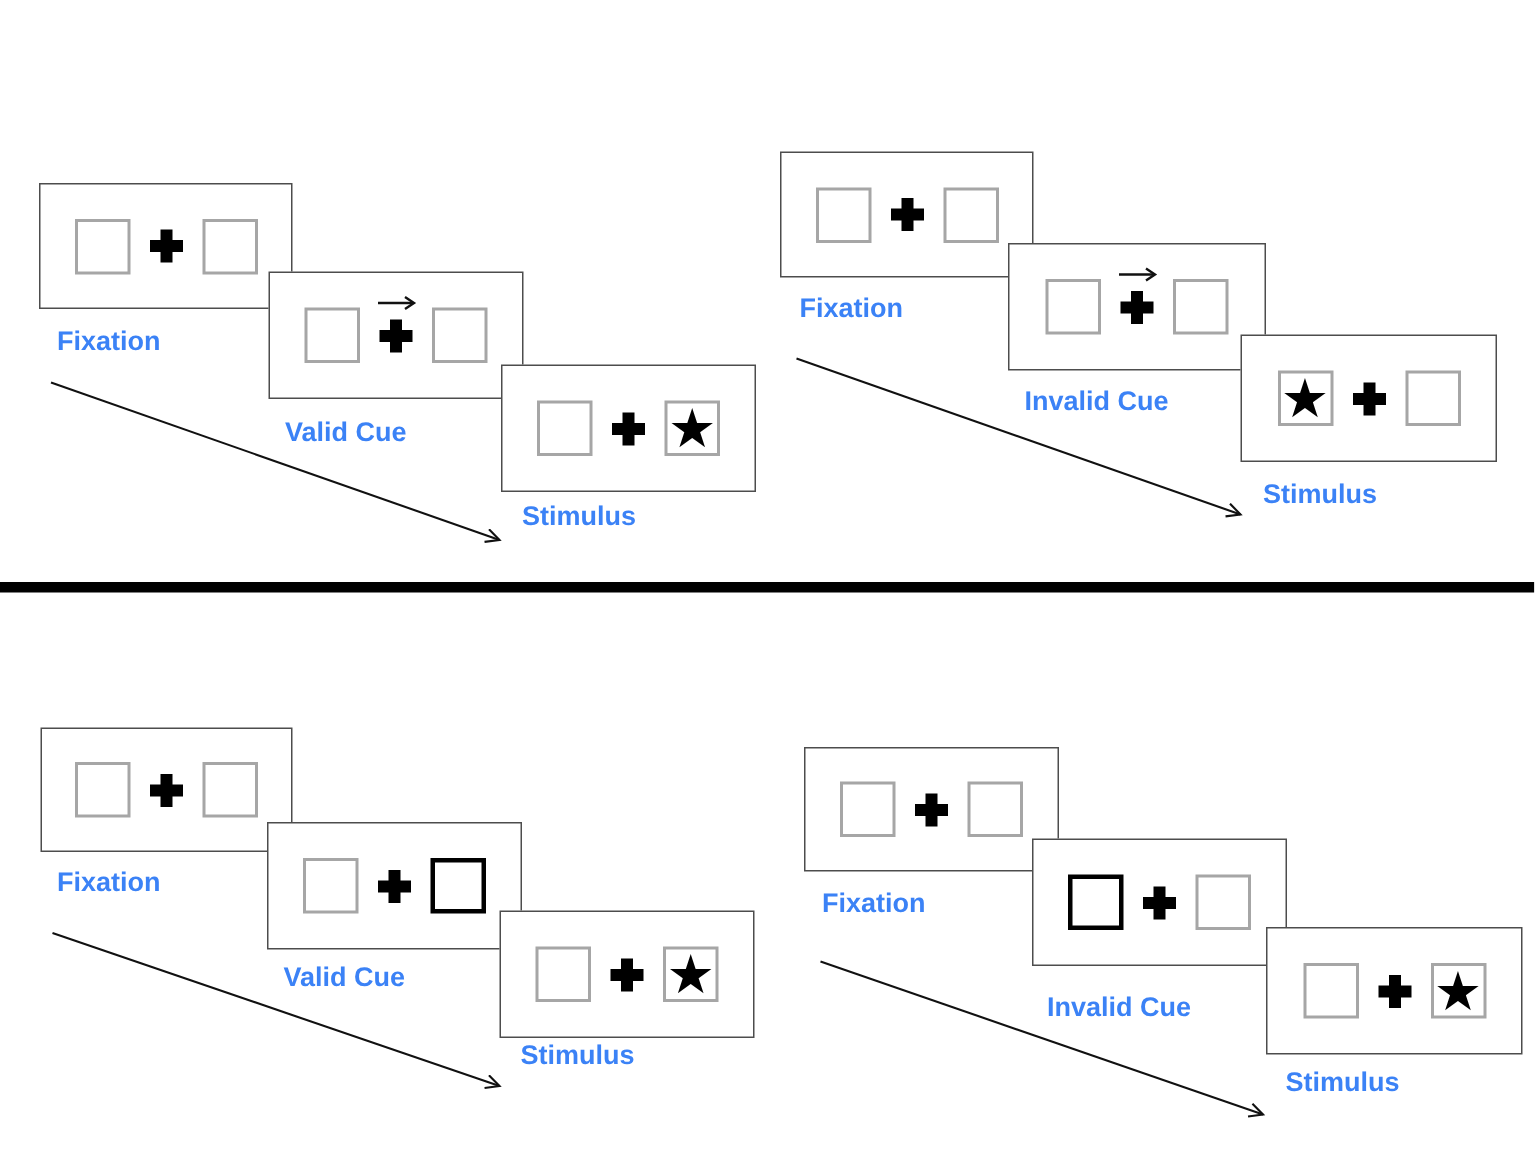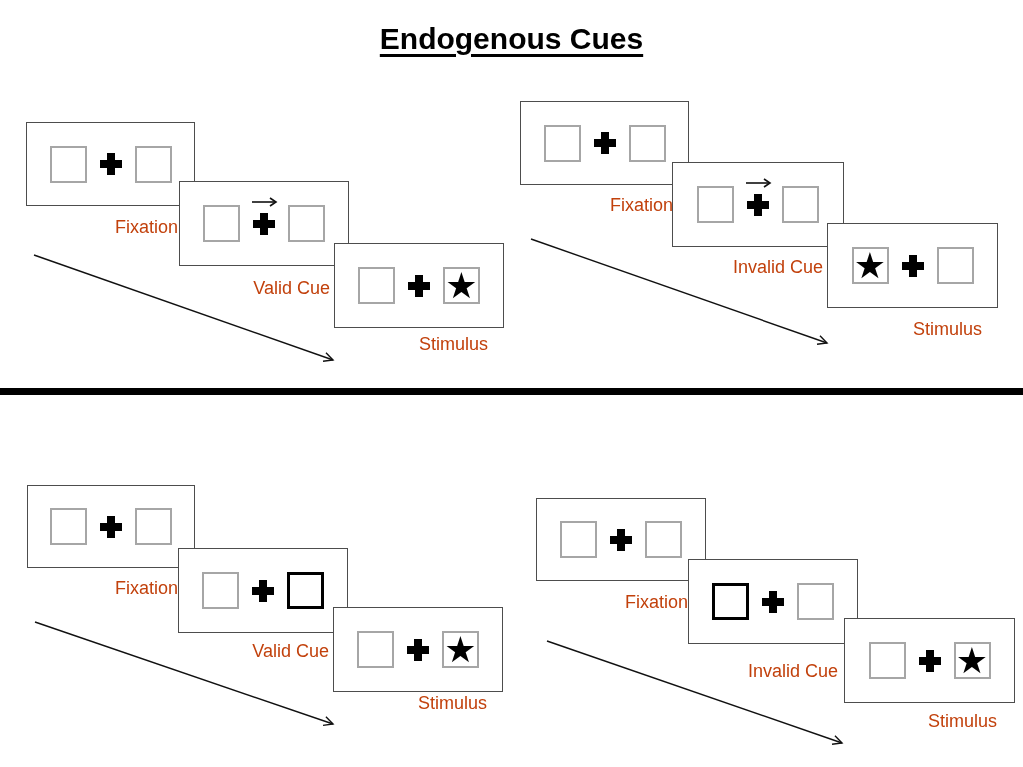--- a/index.html
+++ b/index.html
@@ -25,22 +25,22 @@
     display:flex;align-items:center;justify-content:center;flex:0 0 auto;
   }
   .sq.thick{border:3.5px solid #000;}
   .star{font-size:36px;line-height:30px;color:#000;}
   .pw{position:relative;width:22px;height:22px;flex:0 0 auto;}
   .plus{position:absolute;left:0;top:0;width:22px;height:22px;}
   .plus::before{content:"";position:absolute;left:0;top:7px;width:22px;height:8px;background:#000;}
   .plus::after{content:"";position:absolute;left:7px;top:0;width:8px;height:22px;background:#000;}
   .cue-arrow{position:absolute;left:-2px;top:-17px;stroke:#111;stroke-width:1.6;fill:none;}
   .plabel{
-    position:absolute;width:140px;text-align:right;
-    font-weight:normal;font-size:18px;color:#c2410c;z-index:5;
+    position:absolute;width:140px;text-align:left;
+    font-weight:bold;font-size:18px;color:#3b82f6;z-index:5;
   }
   .tarrow{position:absolute;z-index:0;}
   .tarrow line{stroke:#111;stroke-width:1.4;}
   .tarrow path{stroke:#111;stroke-width:1.4;fill:none;}
   .z1{z-index:1;} .z2{z-index:2;} .z3{z-index:3;}
 
   
   .p-tl-fix{left:26px;top:122px;width:169px;height:84px;}
   .p-tl-cue{left:179px;top:181px;width:170px;height:85px;}
   .p-tl-stim{left:334px;top:243px;width:170px;height:85px;}
@@ -63,21 +63,20 @@
   .p-br-cue{left:688px;top:559px;width:170px;height:85px;}
   .p-br-stim{left:844px;top:618px;width:171px;height:85px;}
   .l-br-fix{left:548px;top:592px;} .l-br-cue{left:698px;top:661px;} .l-br-stim{left:857px;top:711px;}
   .a-br{left:541px;top:634px;}
 </style>
 </head>
 <body>
 
 <div class="stage">
 
-  <div class="title t-endo">Endogenous Cues</div>
 
   <div>
     <svg class="tarrow a-tl" width="312" height="118">
       <defs>
           <marker id="ah1" markerWidth="14" markerHeight="14" refX="10" refY="5" orient="auto" markerUnits="userSpaceOnUse">
             <path d="M1,0.5 L10,5 L1,9.5"></path>
           </marker>
         </defs>
       <line x1="6" y1="7" x2="305" y2="112" marker-end="url(#ah1)"></line>
     </svg>

